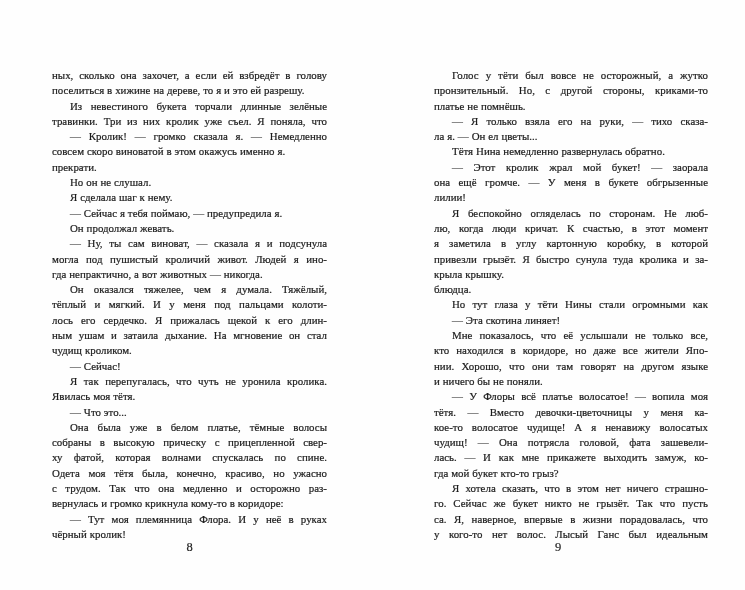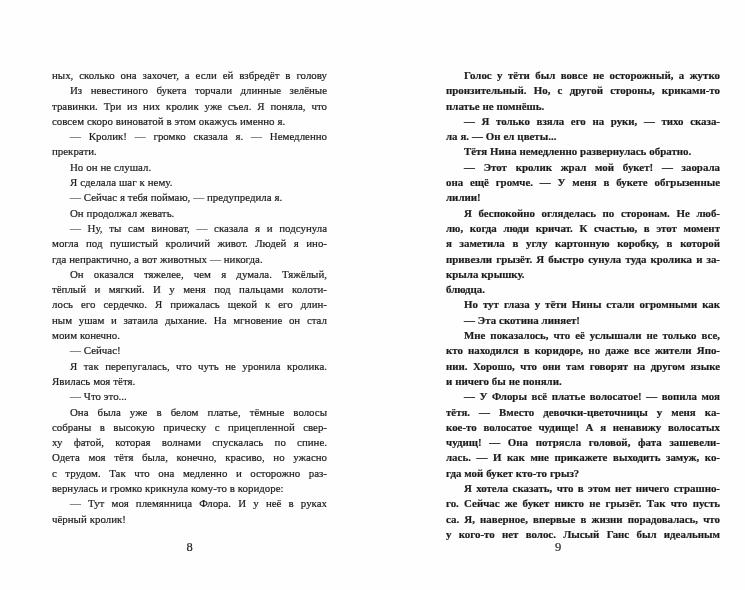--- a/index.html
+++ b/index.html
@@ -16,21 +16,21 @@
     background: #fefefe;
   }
   .text-col {
     position: absolute;
     top: 44px;
     font-size: 10.9px;
     margin-top: 24px;
     -webkit-text-stroke: 0.2px #1c1c1c;
   }
   .col-left  { left: 52px;  width: 275px; }
-  .col-right { left: 446px; width: 274px; font-weight: bold; }
+  .col-right { left: 434px; width: 274px; }
   .line {
     height: 15.3px;
     line-height: 15.3px;
     text-align: justify;
     text-align-last: justify;
     overflow: hidden;
     word-spacing: 0.2px;
   }
   .line.indent { padding-left: 18px; }
   .line.last {
@@ -50,37 +50,38 @@
   .pn-left  { left: 52px;  width: 275px; }
   .pn-right { left: 421px; width: 274px; }
 </style>
 </head>
 <body>
 
 <div class="spread">
 
   <div class="text-col col-left">
       <div class="line">ных, сколько она захочет, а если ей взбредёт в голову</div>
+      <div class="line last">поселиться в хижине на дереве, то я и это ей разрешу.</div>
       <div class="line indent">Из невестиного букета торчали длинные зелёные</div>
       <div class="line">травинки. Три из них кролик уже съел. Я поняла, что</div>
+      <div class="line indent">— Кролик! — громко сказала я. — Немедленно</div>
       <div class="line last">совсем скоро виноватой в этом окажусь именно я.</div>
-      <div class="line indent">— Кролик! — громко сказала я. — Немедленно</div>
       <div class="line last">прекрати.</div>
       <div class="line indent last">Но он не слушал.</div>
       <div class="line indent last">Я сделала шаг к нему.</div>
       <div class="line indent last">— Сейчас я тебя поймаю, — предупредила я.</div>
       <div class="line indent last">Он продолжал жевать.</div>
       <div class="line indent">— Ну, ты сам виноват, — сказала я и подсунула</div>
       <div class="line">могла под пушистый кроличий живот. Людей я ино-</div>
       <div class="line last">гда непрактично, а вот животных — никогда.</div>
       <div class="line indent">Он оказался тяжелее, чем я думала. Тяжёлый,</div>
       <div class="line">тёплый и мягкий. И у меня под пальцами колоти-</div>
       <div class="line">лось его сердечко. Я прижалась щекой к его длин-</div>
       <div class="line">ным ушам и затаила дыхание. На мгновение он стал</div>
-      <div class="line last">моим конечно.</div>
+      <div class="line last">чудищ кроликом.</div>
       <div class="line indent last">— Сейчас!</div>
       <div class="line indent">Я так перепугалась, что чуть не уронила кролика.</div>
       <div class="line last">Явилась моя тётя.</div>
       <div class="line indent last">— Что это...</div>
       <div class="line indent">Она была уже в белом платье, тёмные волосы</div>
       <div class="line">собраны в высокую прическу с прицепленной свер-</div>
       <div class="line">ху фатой, которая волнами спускалась по спине.</div>
       <div class="line">Одета моя тётя была, конечно, красиво, но ужасно</div>
       <div class="line">с трудом. Так что она медленно и осторожно раз-</div>
       <div class="line last">вернулась и громко крикнула кому-то в коридоре:</div>

